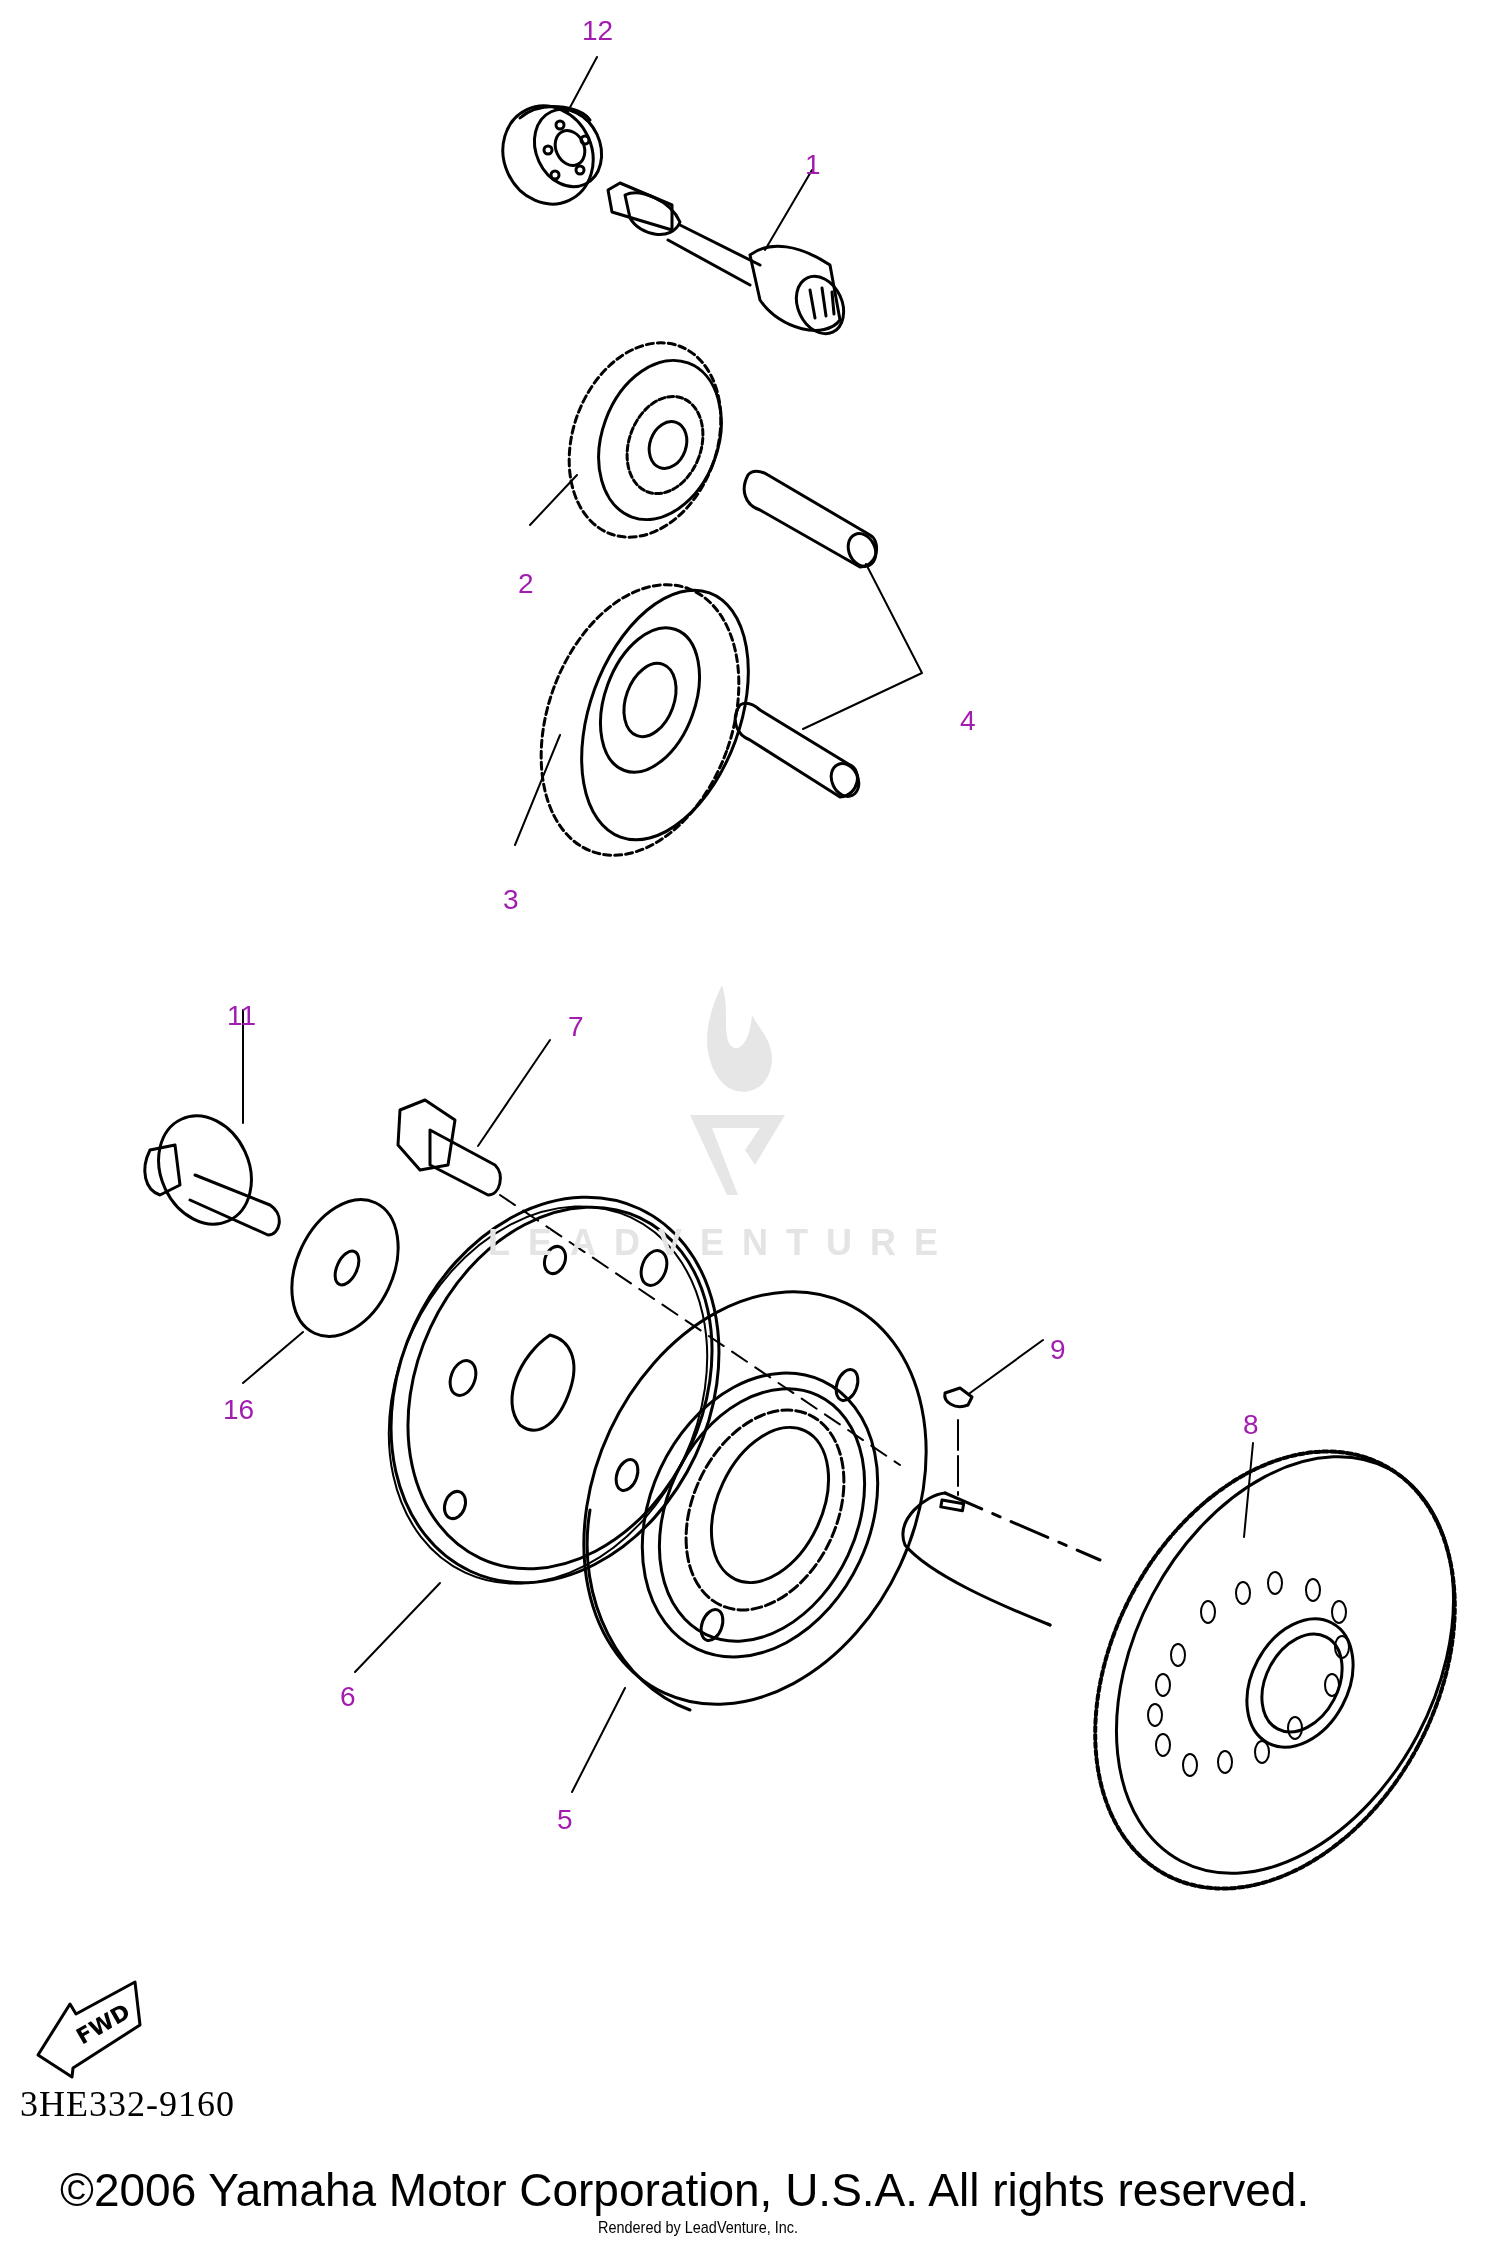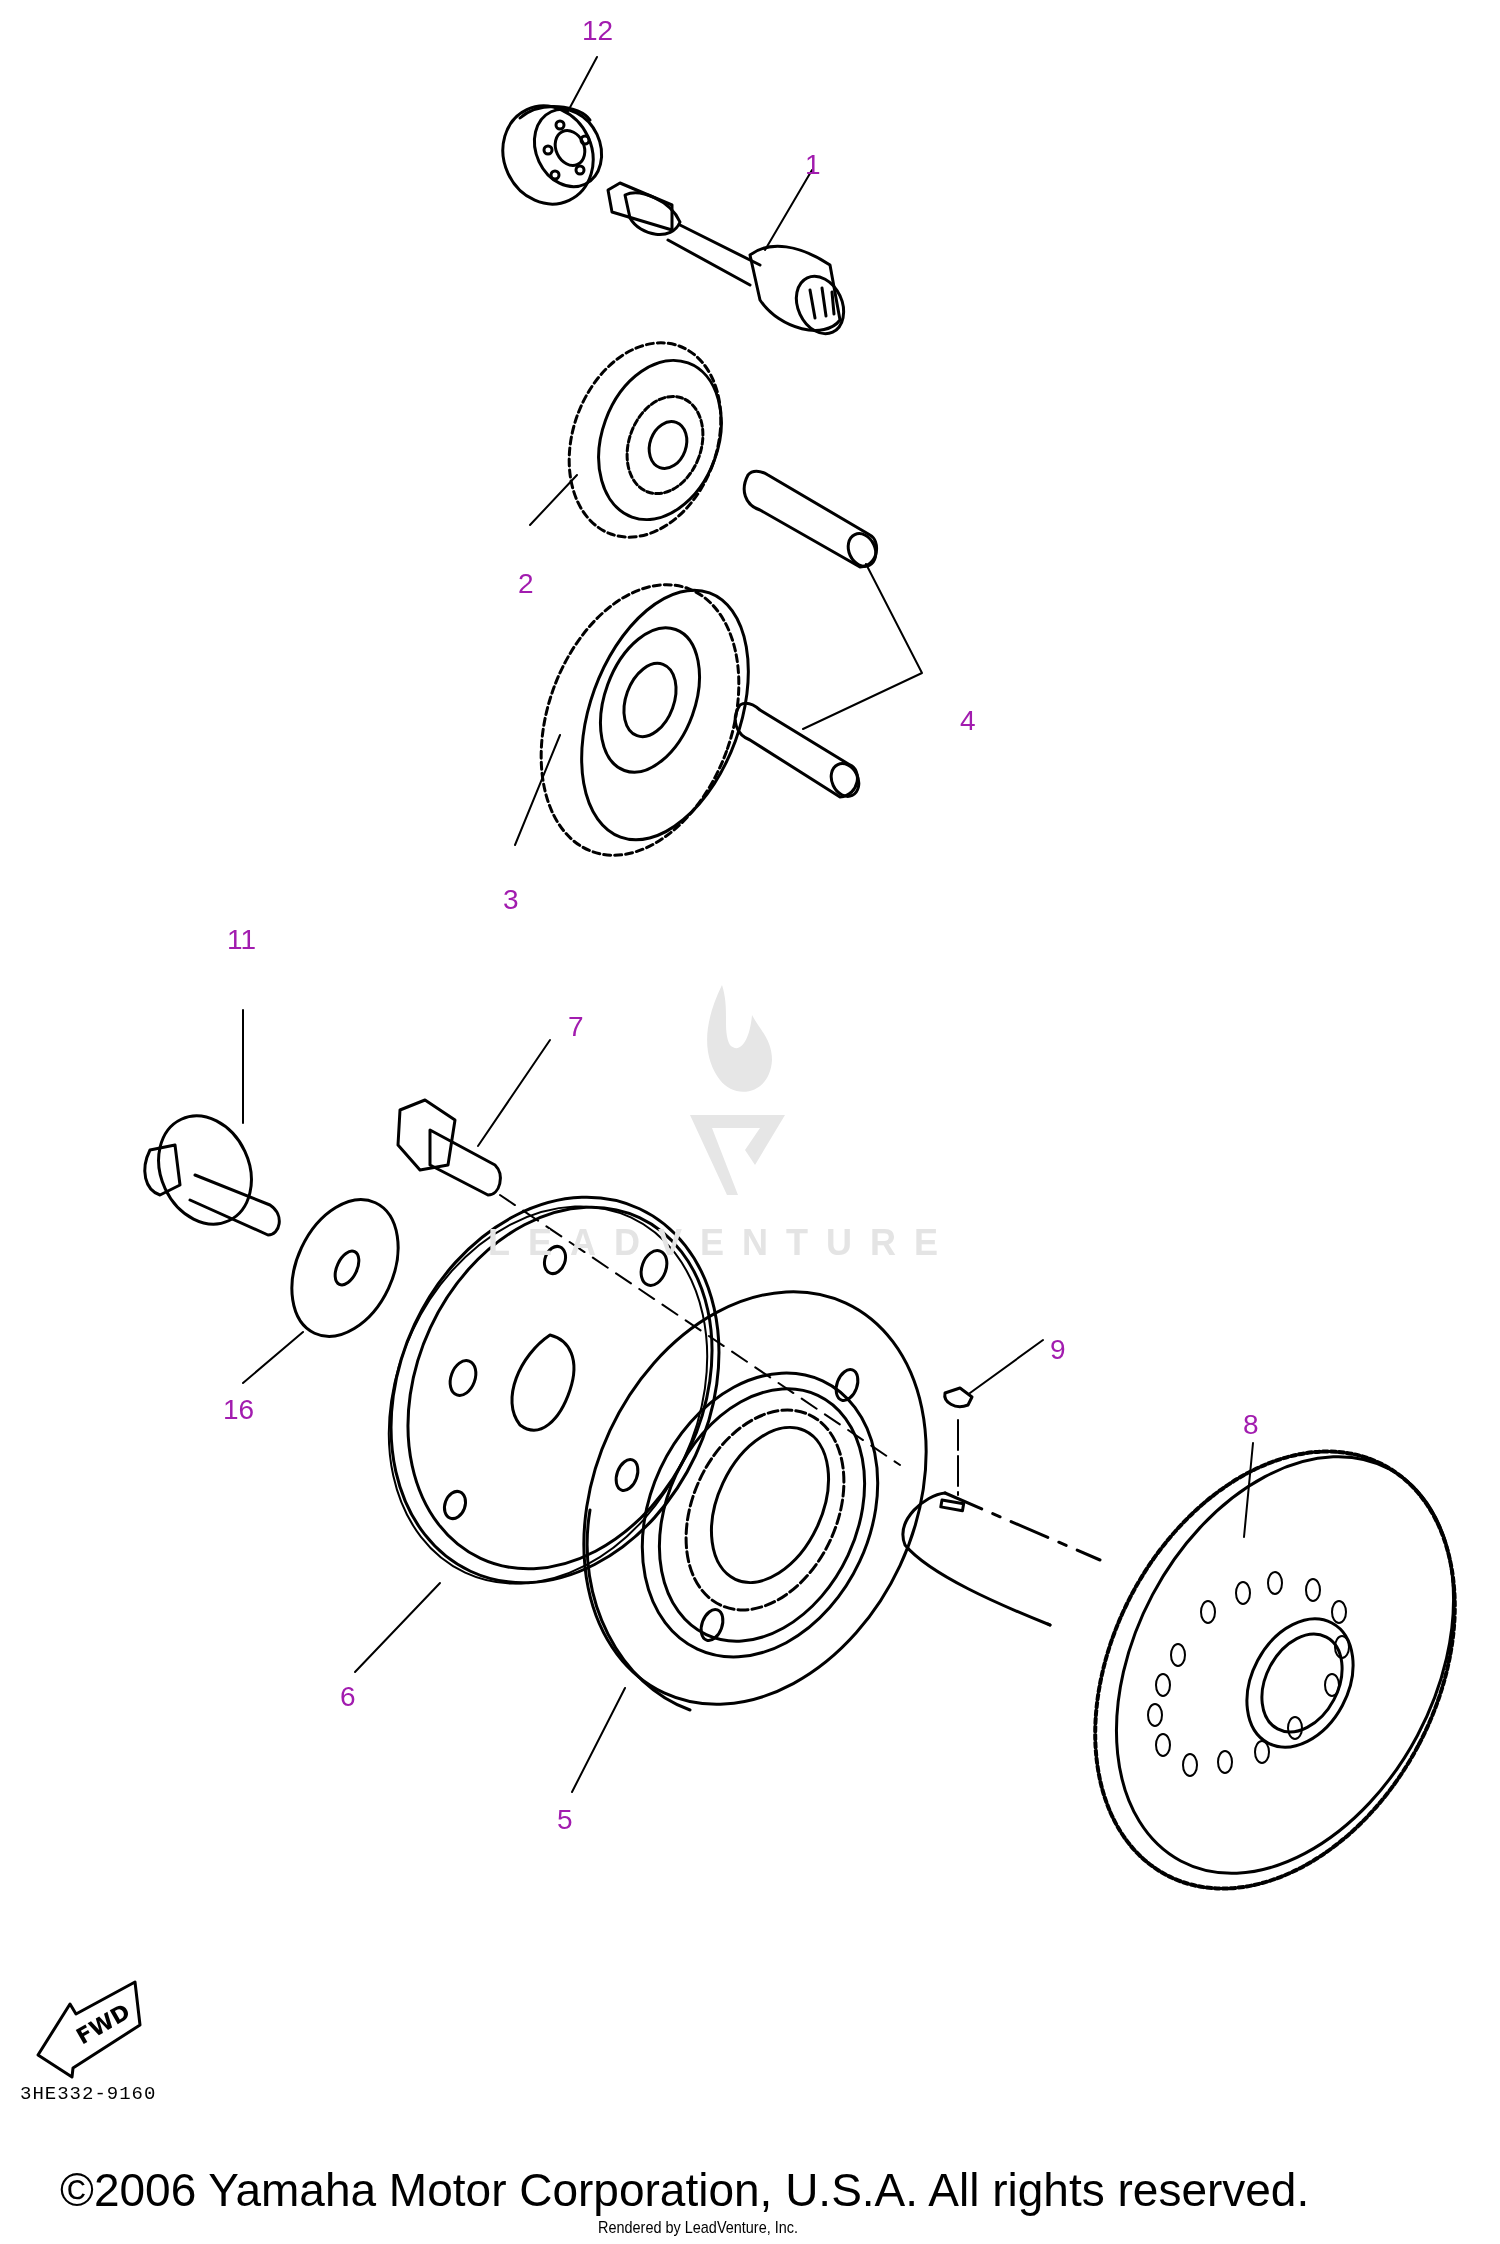--- a/index.html
+++ b/index.html
@@ -1,19 +1,19 @@
 <!DOCTYPE html>
 <html><head>
 <meta charset="utf-8">
 <style>
   html,body{margin:0;padding:0;background:#ffffff;}
   body{width:1500px;height:2244px;position:relative;overflow:hidden;font-family:"Liberation Sans",sans-serif;color:#000;}
   #diagram{position:absolute;left:0;top:0;width:1500px;height:2244px;}
   .callout{position:absolute;font-family:Liberation Sans, sans-serif;font-size:28px;line-height:34px;color:#a21caf;cursor:pointer;}
-  .part-code{position:absolute;left:20px;top:2083px;font-size:19px;letter-spacing:1px;font-family:Liberation Mono, monospace;}
+  .part-code{position:absolute;left:20px;top:2083px;font-size:36px;letter-spacing:1px;font-family:Liberation Serif, serif;}
   .copyright{position:absolute;left:60px;top:2163px;font-size:46px;white-space:nowrap;}
   .rendered{position:absolute;left:598px;top:2218px;font-size:17px;white-space:nowrap;transform:scaleX(0.85);transform-origin:left;}
   .wm-text{position:absolute;left:488px;top:1222px;font-size:36px;letter-spacing:18px;color:#e4e4e4;font-weight:bold;white-space:nowrap;}
 </style>
 </head>
 <body>
 
 <svg id="diagram" viewBox="0 0 1500 2244" xmlns="http://www.w3.org/2000/svg" fill="none" stroke="#000" stroke-width="3" stroke-linecap="round" stroke-linejoin="round">
 
   <g fill="#e6e6e6" stroke="none">
@@ -158,21 +158,21 @@
   </g>
 </svg>
 
 <div class="wm-text">LEADVENTURE</div>
 
 <div class="callout" style="left:582px;top:14px;">12</div>
 <div class="callout" style="left:805px;top:148px;">1</div>
 <div class="callout" style="left:518px;top:567px;">2</div>
 <div class="callout" style="left:503px;top:883px;">3</div>
 <div class="callout" style="left:960px;top:704px;">4</div>
-<div class="callout" style="left:227px;top:923px;">11</div>
+<div class="callout" style="left:227px;top:999px;">11</div>
 <div class="callout" style="left:568px;top:1010px;">7</div>
 <div class="callout" style="left:223px;top:1393px;">16</div>
 <div class="callout" style="left:340px;top:1680px;">6</div>
 <div class="callout" style="left:557px;top:1803px;">5</div>
 <div class="callout" style="left:1050px;top:1333px;">9</div>
 <div class="callout" style="left:1243px;top:1408px;">8</div>
 
 <div class="part-code">3HE332-9160</div>
 <div class="copyright">©2006 Yamaha Motor Corporation, U.S.A. All rights reserved.</div>
 <div class="rendered">Rendered by LeadVenture, Inc.</div>

